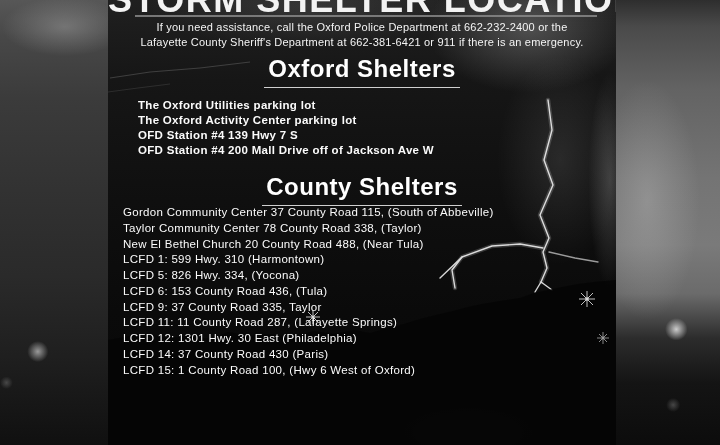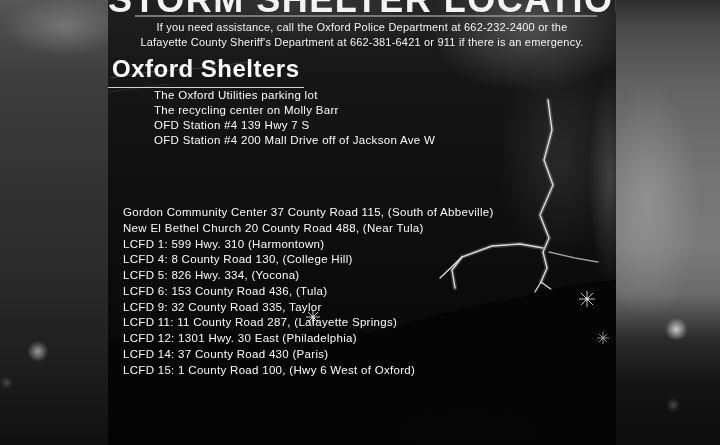--- a/index.html
+++ b/index.html
@@ -39,29 +39,29 @@
 
   .title{position:absolute;top:-18px;left:0;right:0;margin:0;text-align:center;
     font-size:36px;line-height:36px;font-weight:bold;letter-spacing:1.5px;color:#f3f3f3;
     white-space:nowrap;}
   .divider{position:absolute;top:15px;left:27px;width:462px;height:2px;
     background:#8d8d8d;opacity:.8;}
 
   .assist{position:absolute;top:20px;left:0;right:0;text-align:center;
     font-size:11px;line-height:15px;letter-spacing:.2px;color:#f4f4f4;}
 
-  .heading-wrap{position:absolute;left:0;right:0;text-align:left;}
+  .heading-wrap{position:absolute;left:0;right:0;text-align:center;}
   .heading-wrap.oxford{top:56px;}
   .heading-wrap.county{top:174px;}
   .heading{display:inline-block;font-size:24px;line-height:26px;font-weight:bold;
     letter-spacing:.5px;color:#ffffff;padding:0 4px 5px 4px;
     border-bottom:1px solid rgba(255,255,255,.8);}
 
   .list{position:absolute;left:0;right:0;color:#fbfbfb;font-size:11.5px;letter-spacing:.3px;}
-  .list.oxford{top:88px;padding-left:46px;line-height:15.1px;}
+  .list.oxford{top:98px;padding-left:30px;line-height:15.1px;font-weight:bold;}
   .list.county{top:205px;padding-left:15px;line-height:15.75px;}
   .item{white-space:nowrap;}
 </style>
 </head>
 <body>
 
 <div class="stage">
 
   <div class="strip left"></div>
   <div class="strip right"></div>
@@ -117,34 +117,37 @@
       <div>If you need assistance, call the Oxford Police Department at 662-232-2400 or the</div>
       <div>Lafayette County Sheriff's Department at 662-381-6421 or 911 if there is an emergency.</div>
     </div>
 
     <div class="heading-wrap oxford">
       <span class="heading">Oxford Shelters</span>
     </div>
 
     <div class="list oxford">
       <div class="item">The Oxford Utilities parking lot</div>
-      <div class="item">The recycling center on Molly Barr</div>
+      <div class="item">The Oxford Activity Center parking lot</div>
       <div class="item">OFD Station #4 139 Hwy 7 S</div>
       <div class="item">OFD Station #4 200 Mall Drive off of Jackson Ave W</div>
     </div>
 
+    <div class="heading-wrap county">
+      <span class="heading">County Shelters</span>
+    </div>
 
     <div class="list county">
       <div class="item">Gordon Community Center 37 County Road 115, (South of Abbeville)</div>
+      <div class="item">Taylor Community Center 78 County Road 338, (Taylor)</div>
       <div class="item">New El Bethel Church 20 County Road 488, (Near Tula)</div>
       <div class="item">LCFD 1: 599 Hwy. 310 (Harmontown)</div>
-      <div class="item">LCFD 4: 8 County Road 130, (College Hill)</div>
       <div class="item">LCFD 5: 826 Hwy. 334, (Yocona)</div>
       <div class="item">LCFD 6: 153 County Road 436, (Tula)</div>
-      <div class="item">LCFD 9: 32 County Road 335, Taylor</div>
+      <div class="item">LCFD 9: 37 County Road 335, Taylor</div>
       <div class="item">LCFD 11: 11 County Road 287, (Lafayette Springs)</div>
       <div class="item">LCFD 12: 1301 Hwy. 30 East (Philadelphia)</div>
       <div class="item">LCFD 14: 37 County Road 430 (Paris)</div>
       <div class="item">LCFD 15: 1 County Road 100, (Hwy 6 West of Oxford)</div>
     </div>
 
   </div>
 </div>
 
 </body></html>

